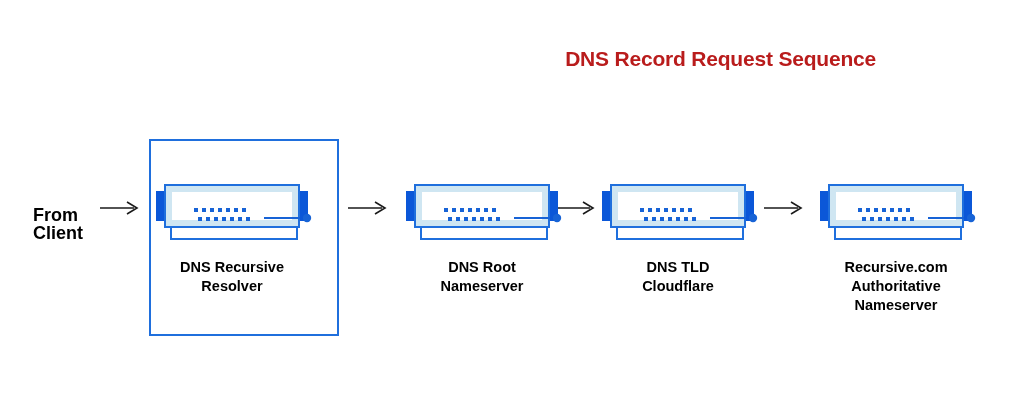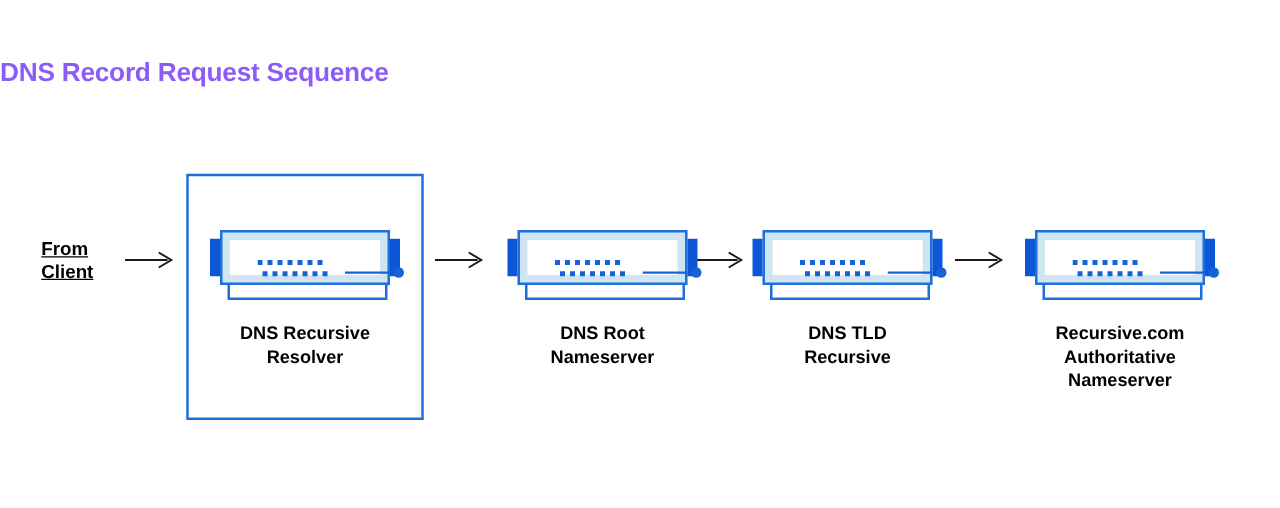--- a/index.html
+++ b/index.html
@@ -12,37 +12,36 @@
     font-family: "Liberation Sans", sans-serif;
     color: #000000;
     position: relative;
     overflow: hidden;
   }
 
   
   #diagram-title {
     position: absolute;
     top: 47px; left: 0; width: 876px;
-    text-align: left;
+    text-align: right;
     font-size: 21px;
     font-weight: bold;
     letter-spacing: -0.2px;
-    color: #8b5cf6;
+    color: #b91c1c;
   }
 
   
   #client-source {
     position: absolute;
-    left: 33px; top: 191px;
-    font-size: 15px;
+    left: 33px; top: 206px;
+    font-size: 18px;
     font-weight: bold;
     line-height: 18px;
     color: #000000;
     white-space: pre-line;
-    text-decoration: underline;
   }
 
   
   .flow-arrow {
     position: absolute;
     top: 199px;
     width: 42px; height: 18px;
   }
   .flow-arrow svg { display:block; }
 
@@ -158,21 +157,21 @@
       </svg>
     </div>
     <div class="flow-arrow" style="left: 764px;">
       <svg width="42" height="18" viewBox="0 0 42 18">
         <line x1="0" y1="9" x2="34" y2="9" stroke="#1a1a1a" stroke-width="1.6"></line>
         <polyline points="27,3 37,9 27,15" fill="none" stroke="#1a1a1a" stroke-width="1.6"></polyline>
       </svg>
     </div>
   </div>
 <div id="nodes-layer">
-    <div class="node" style="left: 168px;">
+    <div class="node" style="left: 156px;">
       <div class="node-graphic">
         <div class="server-shadow"></div>
         <div class="server-cap left"></div>
         <div class="server-cap right"></div>
         <div class="server-body">
           <div class="server-inner">
             <div class="led-grid">
               <svg width="62" height="20" viewBox="0 0 62 20">
                 <rect x="0" y="0" width="4" height="4" fill="#1763d6"></rect>
                 <rect x="8" y="0" width="4" height="4" fill="#1763d6"></rect>
@@ -267,21 +266,21 @@
             <div class="status-line">
               <svg width="48" height="10" viewBox="0 0 48 10">
                 <line x1="0" y1="5" x2="36" y2="5" stroke="#1763d6" stroke-width="1.8"></line>
                 <circle cx="43" cy="5" r="4.2" fill="#1763d6"></circle>
               </svg>
             </div>
           </div>
         </div>
       </div>
       <div class="node-label">DNS TLD
-Recursive</div>
+Cloudflare</div>
     </div>
     <div class="node" style="left: 820px;">
       <div class="node-graphic">
         <div class="server-shadow"></div>
         <div class="server-cap left"></div>
         <div class="server-cap right"></div>
         <div class="server-body">
           <div class="server-inner">
             <div class="led-grid">
               <svg width="62" height="20" viewBox="0 0 62 20">

